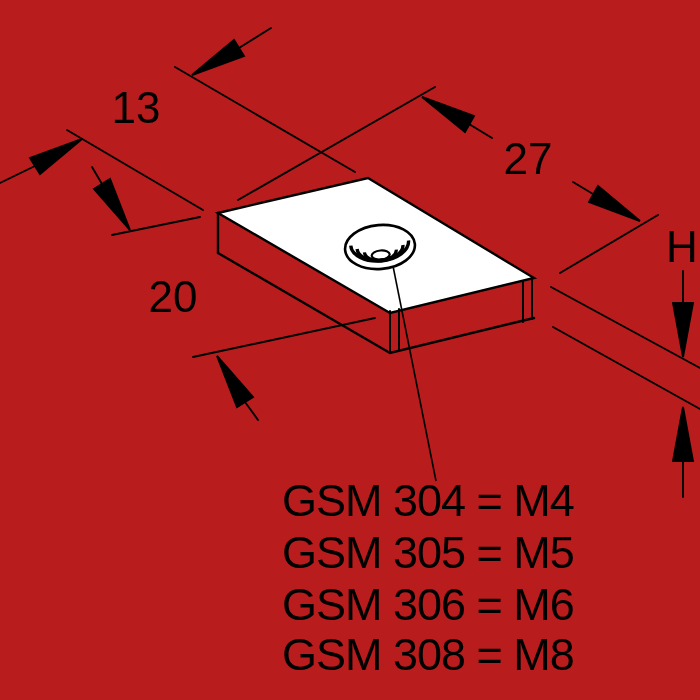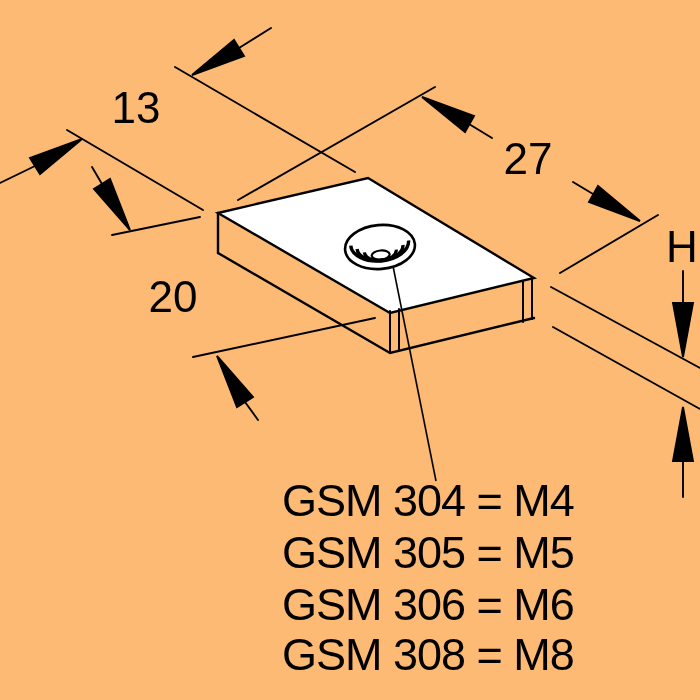--- a/index.html
+++ b/index.html
@@ -1,19 +1,19 @@
 <!DOCTYPE html>
 <html><head>
 <meta charset="utf-8">
 <style>
   html,body{margin:0;padding:0;background:#ffffff;}
   #stage{
     position:relative;
     width:700px;height:700px;
-    background:#fdba74;
+    background:#b91c1c;
     overflow:hidden;
     font-family:"Liberation Sans", sans-serif;
   }
   svg{position:absolute;left:0;top:0;}
   .dim-label{
     font-family:"Liberation Sans", sans-serif;
     font-size:44px;
     fill:#000000;
   }
   .legend-label{

